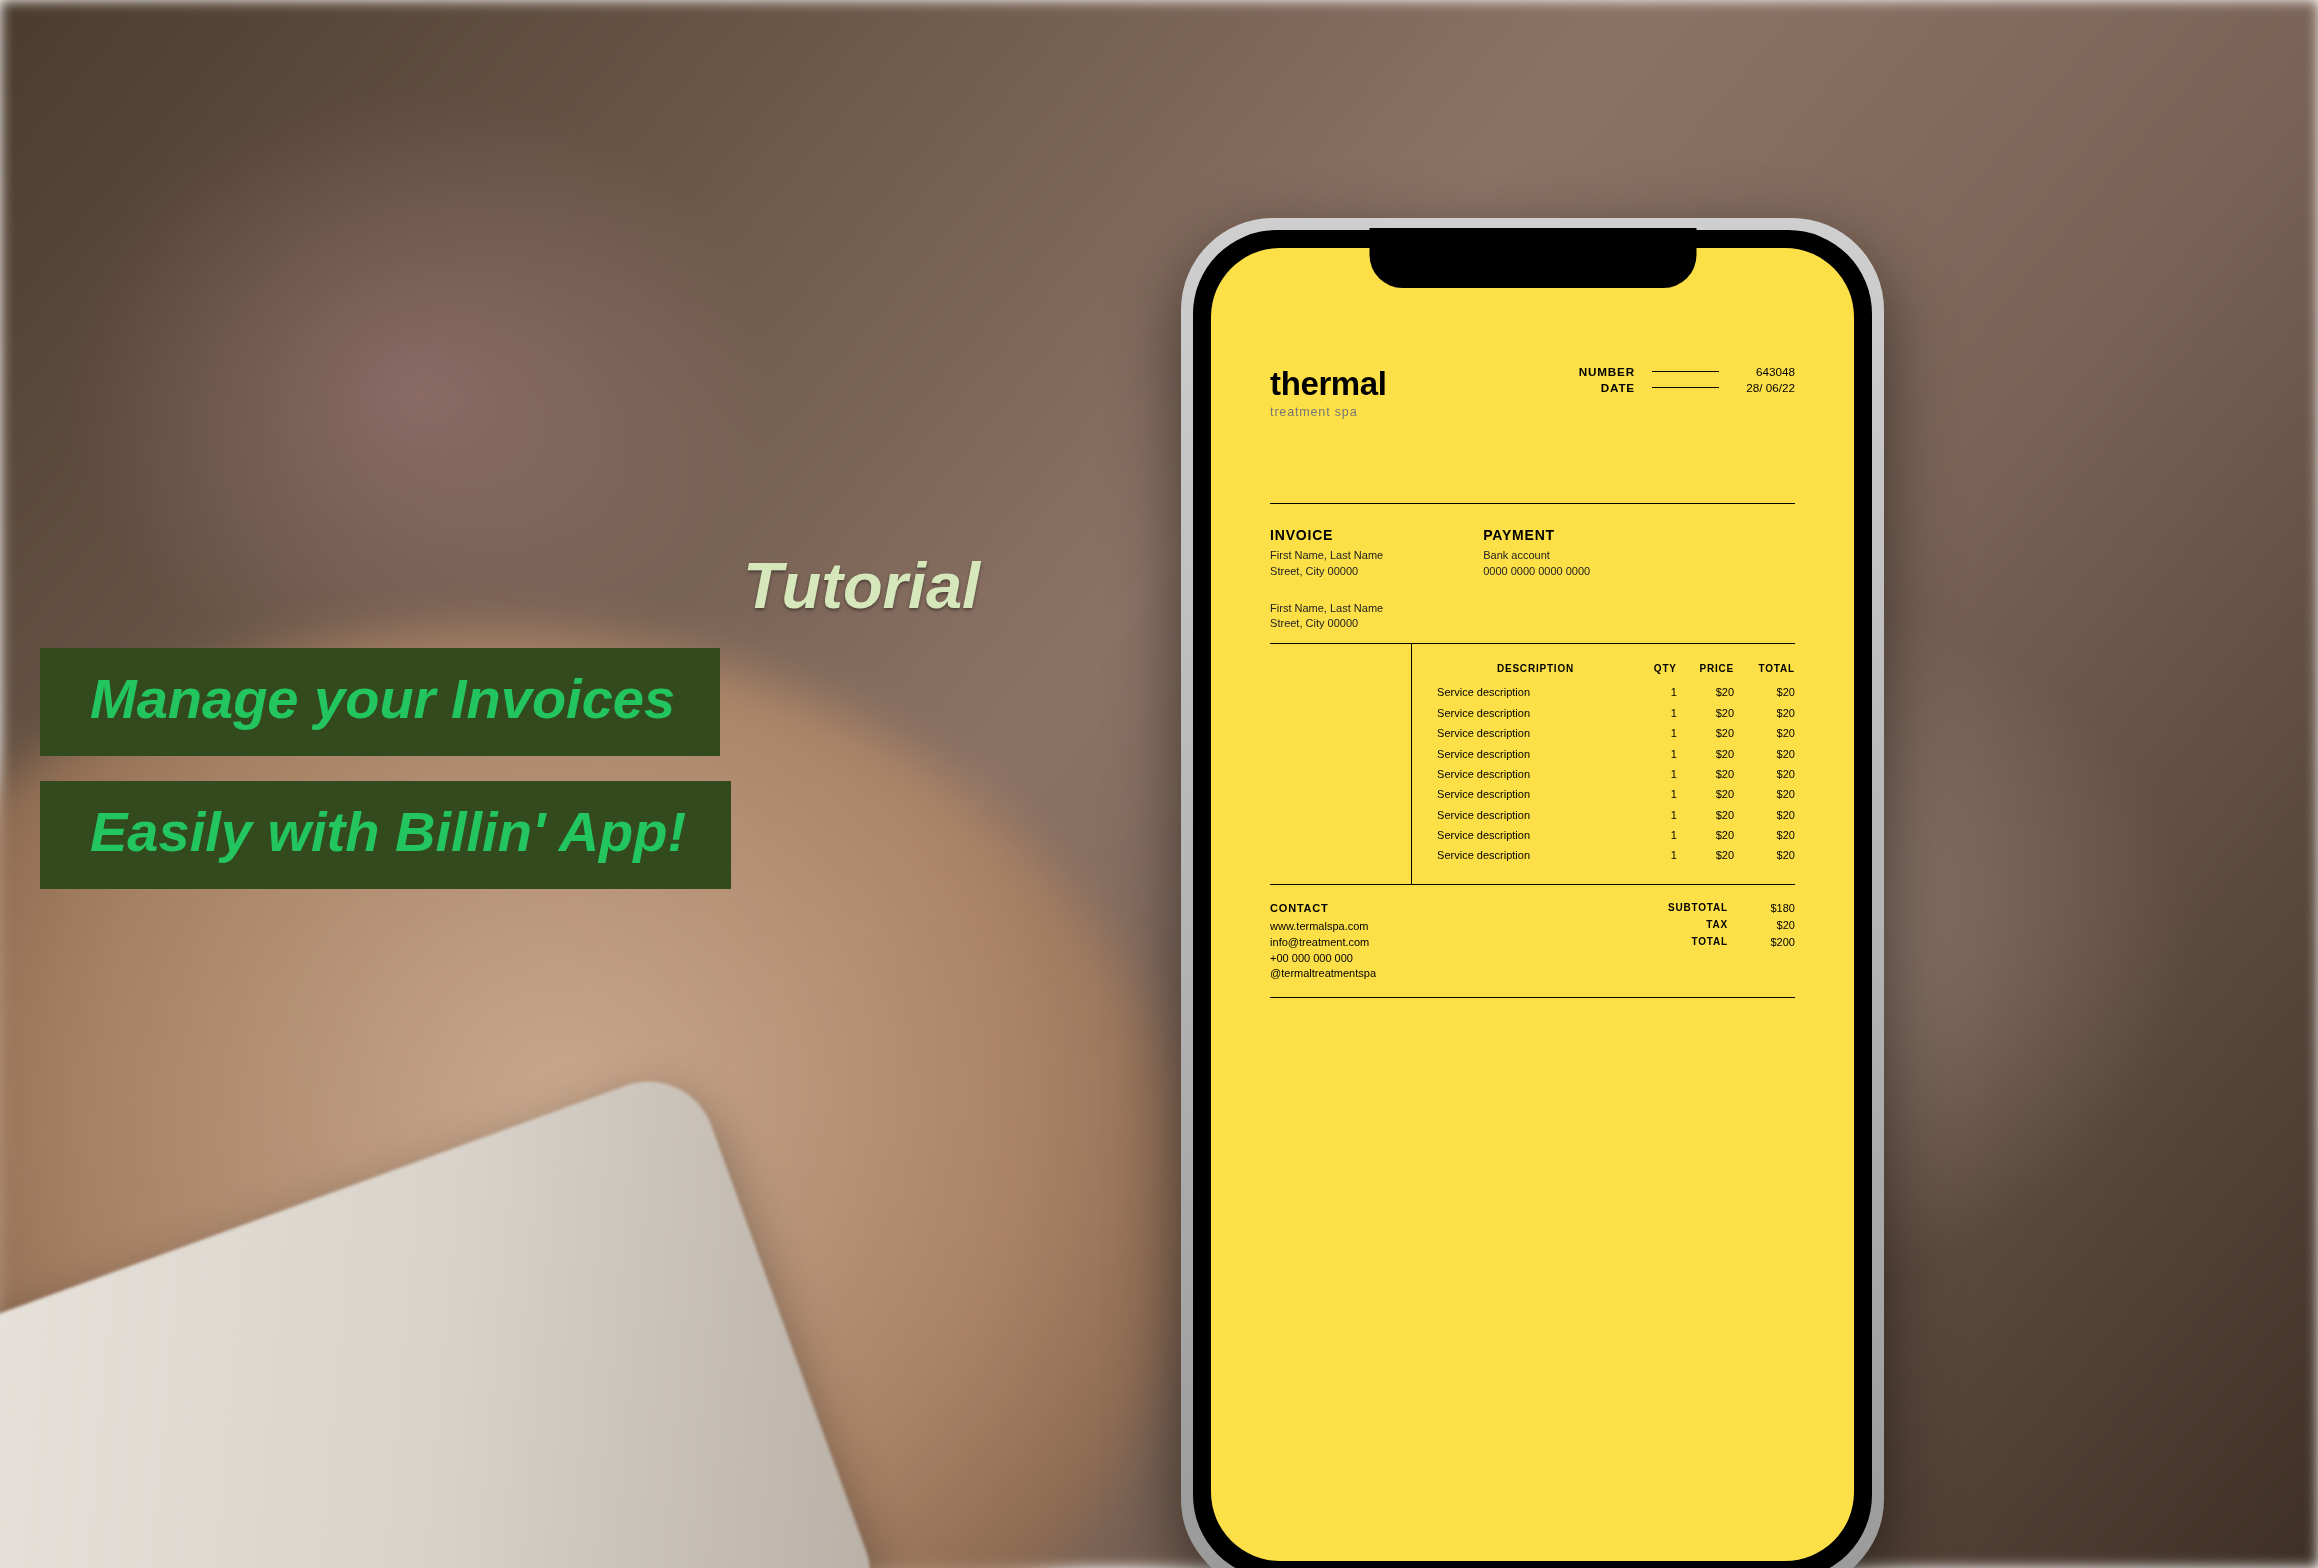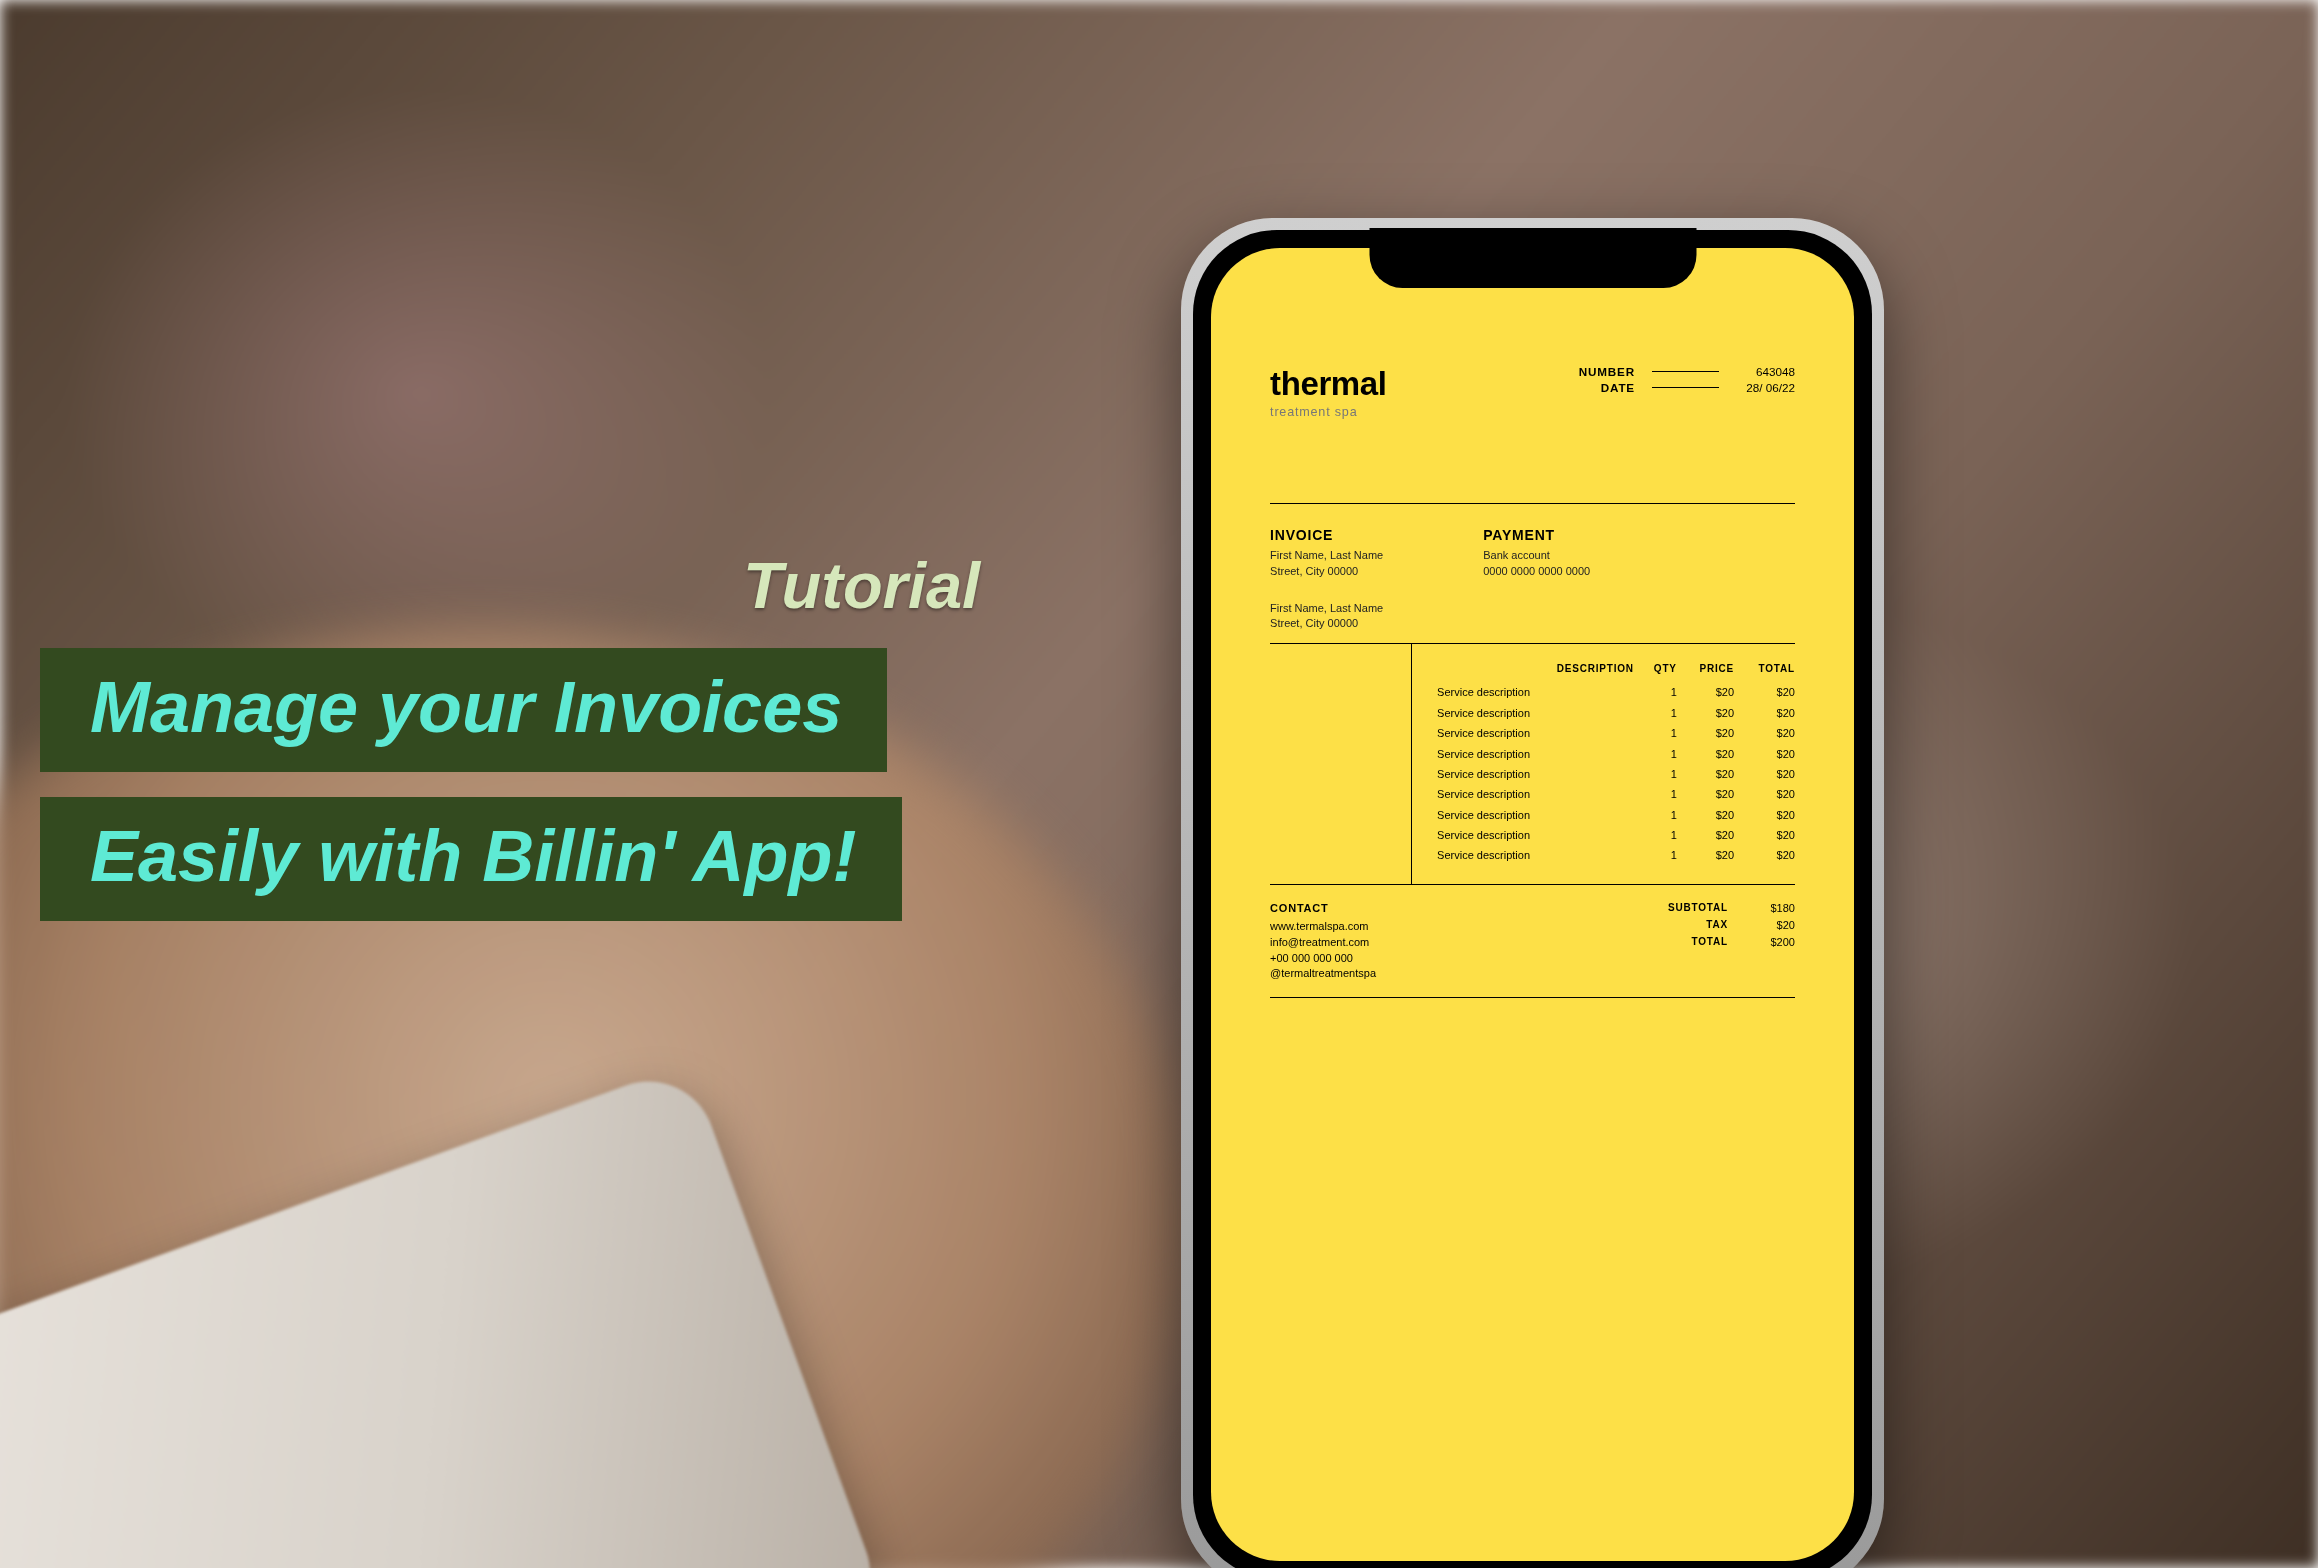--- a/index.html
+++ b/index.html
@@ -48,24 +48,24 @@
   font-style: italic;
   font-weight: 700;
   font-size: 65px;
   color: #d6e7bb;
   margin-left: 703px;
   margin-bottom: 25px;
   text-shadow: 0 1.7px 3.3px rgba(0,0,0,.4);
 }
 .headline-bar {
   background: #334a1f;
-  color: #5eead4;
+  color: #22c55e;
   font-style: italic;
   font-weight: 700;
-  font-size: 72px;
+  font-size: 56px;
   padding: 23.4px 45px 28.5px 50px;
   margin-bottom: 25px;
   display: inline-block;
   line-height: 1;
 }
 
 .phone {
   position: absolute;
   right: 435px;
   top: 218px;
@@ -125,21 +125,21 @@
 
 .parties { display:flex; gap:100px; padding:23.4px 0 11.7px; font-size:11px; }
 .party h4 { font-size:14px; letter-spacing:0.8px; margin-bottom:5px; }
 .party div { line-height:1.4; color:#222; }
 .ship { margin-top:22px; }
 
 .items-wrap { display:flex; }
 .items-left { width:142px; border-right:0.8px solid #000; }
 .items-right { flex:1; padding:18.4px 0 18.4px 25px; }
 .tbl { width:100%; font-size:11px; border-collapse:collapse; }
-.tbl th { text-align:right; font-size:10px; letter-spacing:0.8px; font-weight:700; padding-bottom:8.4px; }
+.tbl th { text-align:center; font-size:10px; letter-spacing:0.8px; font-weight:700; padding-bottom:8.4px; }
 .tbl th.num, .tbl td.num { text-align:right; }
 .tbl td { padding:4.2px 0; }
 .tbl th:nth-child(1){ width:55%; }
 .tbl th:nth-child(2){ width:12%; text-align:right; }
 .tbl th:nth-child(3){ width:16%; text-align:right; }
 .tbl th:nth-child(4){ width:17%; text-align:right; }
 
 .footer { display:flex; justify-content:space-between; padding:16.7px 0 0; font-size:11px; }
 .contact h4 { font-size:11px; letter-spacing:0.8px; margin-bottom:5px; }
 .contact div { line-height:1.45; }

